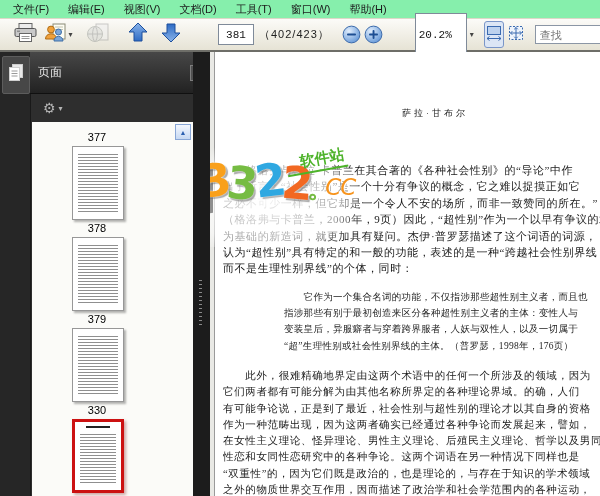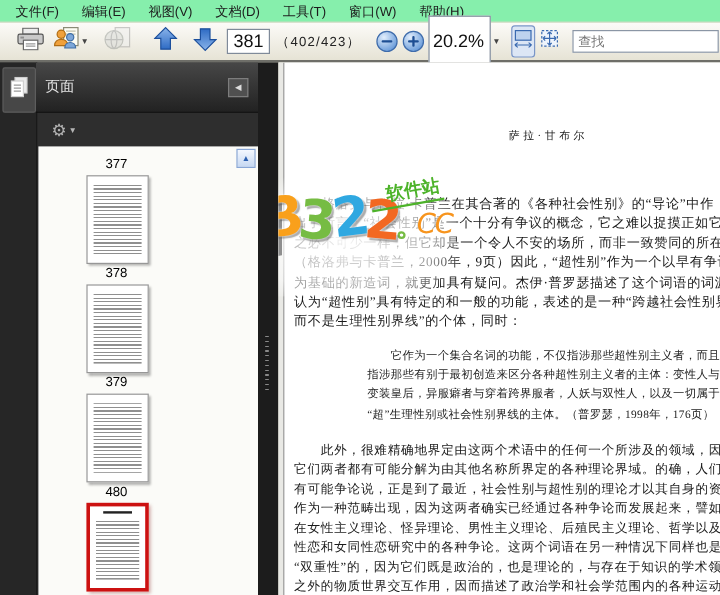--- a/index.html
+++ b/index.html
@@ -11,35 +11,35 @@
   .menu-item{padding:2px 10px 2px 9px;cursor:default;}
   
   .toolbar{height:31px;background:linear-gradient(#fcfbf8,#e6e3d5);border-bottom:2px solid #6e6e68;
            display:flex;align-items:center;padding:0 3px;gap:3px;}
   .grip{width:4px;height:22px;margin:0 2px;
         background:repeating-linear-gradient(to bottom,#b6b2a2 0 2px,transparent 2px 4px);}
   .tbtn{height:27px;min-width:30px;display:flex;align-items:center;justify-content:center;
         border-radius:3px;gap:1px;}
   .separator{width:1px;height:23px;background:#b3af9f;margin:0 2px;}
   .caret{font-size:8px;color:#444;line-height:1;}
-  .page-field,.zoom-field{height:17px;border:1px solid #7f8a99;background:#fff;font-size:15px;
-        font-family:Liberation Sans, sans-serif;color:#111;}
+  .page-field,.zoom-field{height:17px;border:1px solid #7f8a99;background:#fff;font-size:11px;
+        font-family:Liberation Mono, monospace;color:#111;margin-left:29px;}
   .page-field{width:30px;text-align:center;}
   .zoom-field{width:44px;padding:12px 3px;}
   .page-count{font-size:11px;color:#222;letter-spacing:1px;white-space:nowrap;margin:2px 2px;}
   .zoom-btn{width:20px;height:20px;display:flex;align-items:center;justify-content:center;border-radius:50%;}
   .fit-btn{width:25px;height:25px;display:flex;align-items:center;justify-content:center;border-radius:3px;}
   .fit-btn.pressed{background:#dce6f5;border:1px solid #7a96c8;}
   .find-box{width:112px;height:17px;border:1px solid #8b96a5;background:#fff;font-size:11px;
         color:#9aa0a8;padding:0 4px;font-family:"Liberation Sans",sans-serif;}
   .disabled{opacity:.5;filter:grayscale(.8);}
   
   .main{position:absolute;top:52px;left:0;right:0;bottom:0;display:flex;}
   
-  .sidebar{width:215px;flex:none;background:#2e2e2e;position:relative;}
+  .sidebar{width:193px;flex:none;background:#2e2e2e;position:relative;}
   .side-strip{position:absolute;left:0;top:0;width:30px;height:100%;background:#262626;
         border-right:1px solid #191919;}
   .pages-tab-tile{position:absolute;left:2px;top:4px;width:26px;height:36px;background:#474747;
         border:1px solid #5d5d5d;border-radius:2px;display:flex;align-items:center;justify-content:center;}
   .panel-header{position:absolute;left:30px;top:0;width:185px;height:42px;
         background:linear-gradient(#474747,#222);border-bottom:1px solid #101010;display:flex;
         align-items:center;padding:0 8px;box-sizing:border-box;color:#e5e5e5;font-size:12px;}
   .collapse-btn{margin-left:auto;width:15px;height:14px;background:#505050;border:1px solid #7d7d7d;
         color:#ddd;font-size:7px;display:flex;align-items:center;justify-content:center;}
   .options-row{position:absolute;left:30px;top:42px;width:185px;height:28px;display:flex;
@@ -254,21 +254,21 @@
             <div class="stripes"></div>
           </div>
           <div class="page-label">378</div>
           <div class="thumb">
             <div class="stripes"></div>
           </div>
           <div class="page-label">379</div>
           <div class="thumb">
             <div class="stripes"></div>
           </div>
-          <div class="page-label">480</div>
+          <div class="page-label">330</div>
           <div class="thumb current">
             <div class="stripes"></div>
             <div class="mini-title"></div>
           </div>
         </div>
     </div>
   </div>
 
   <div class="splitter"></div>
 

